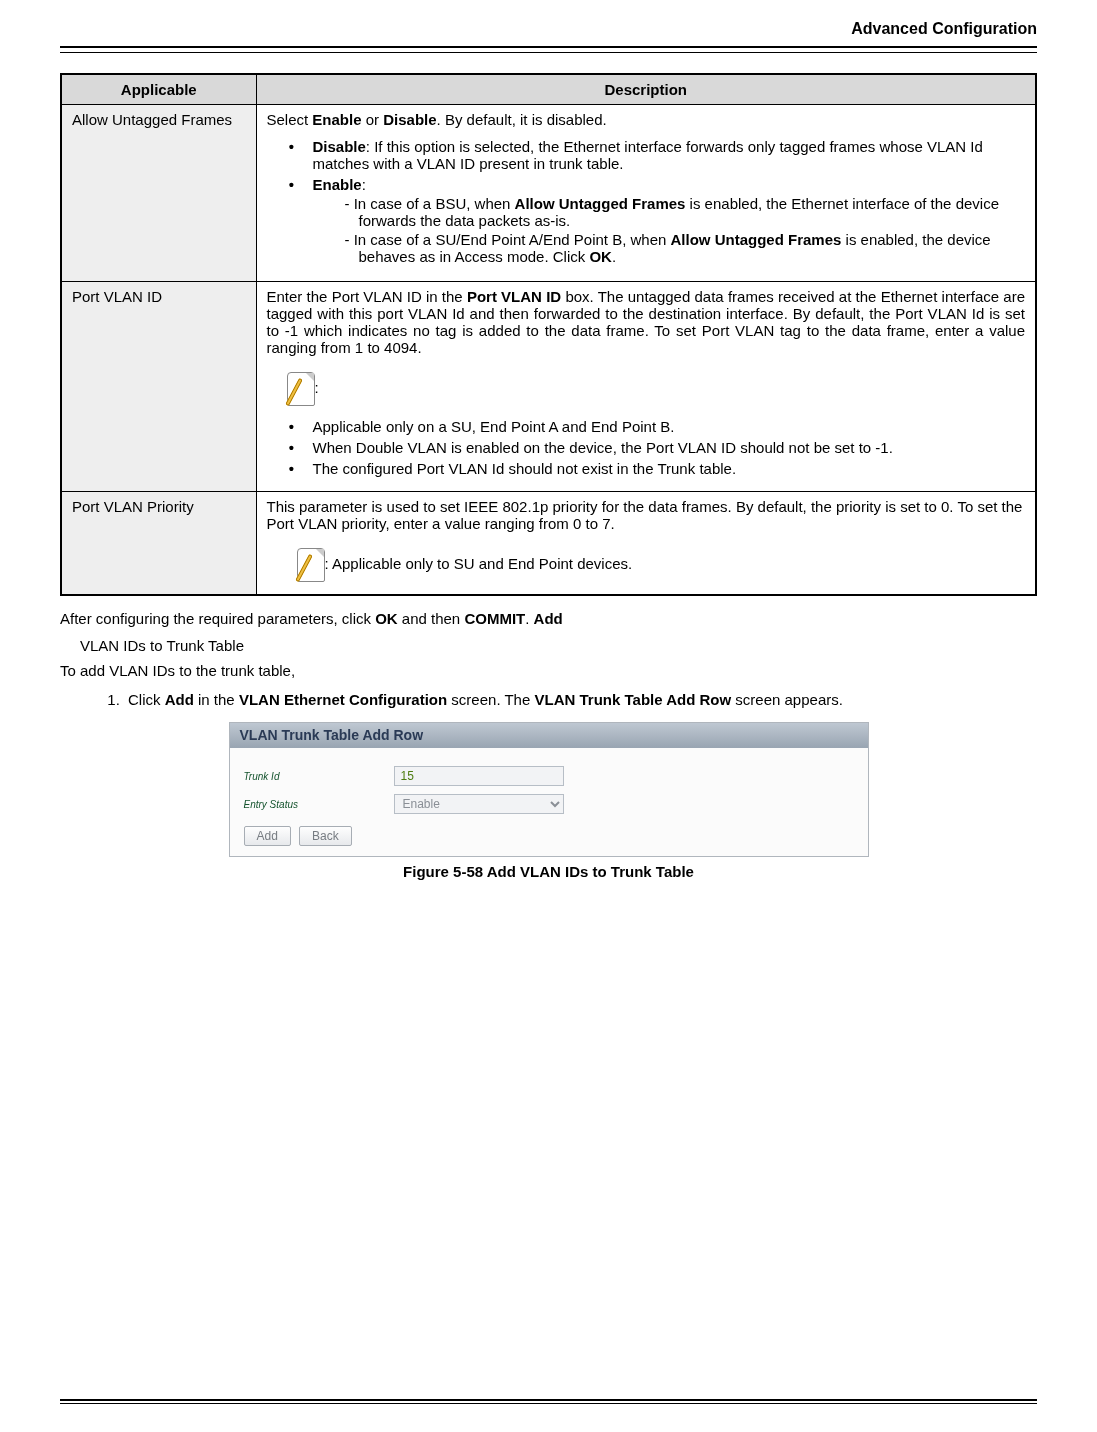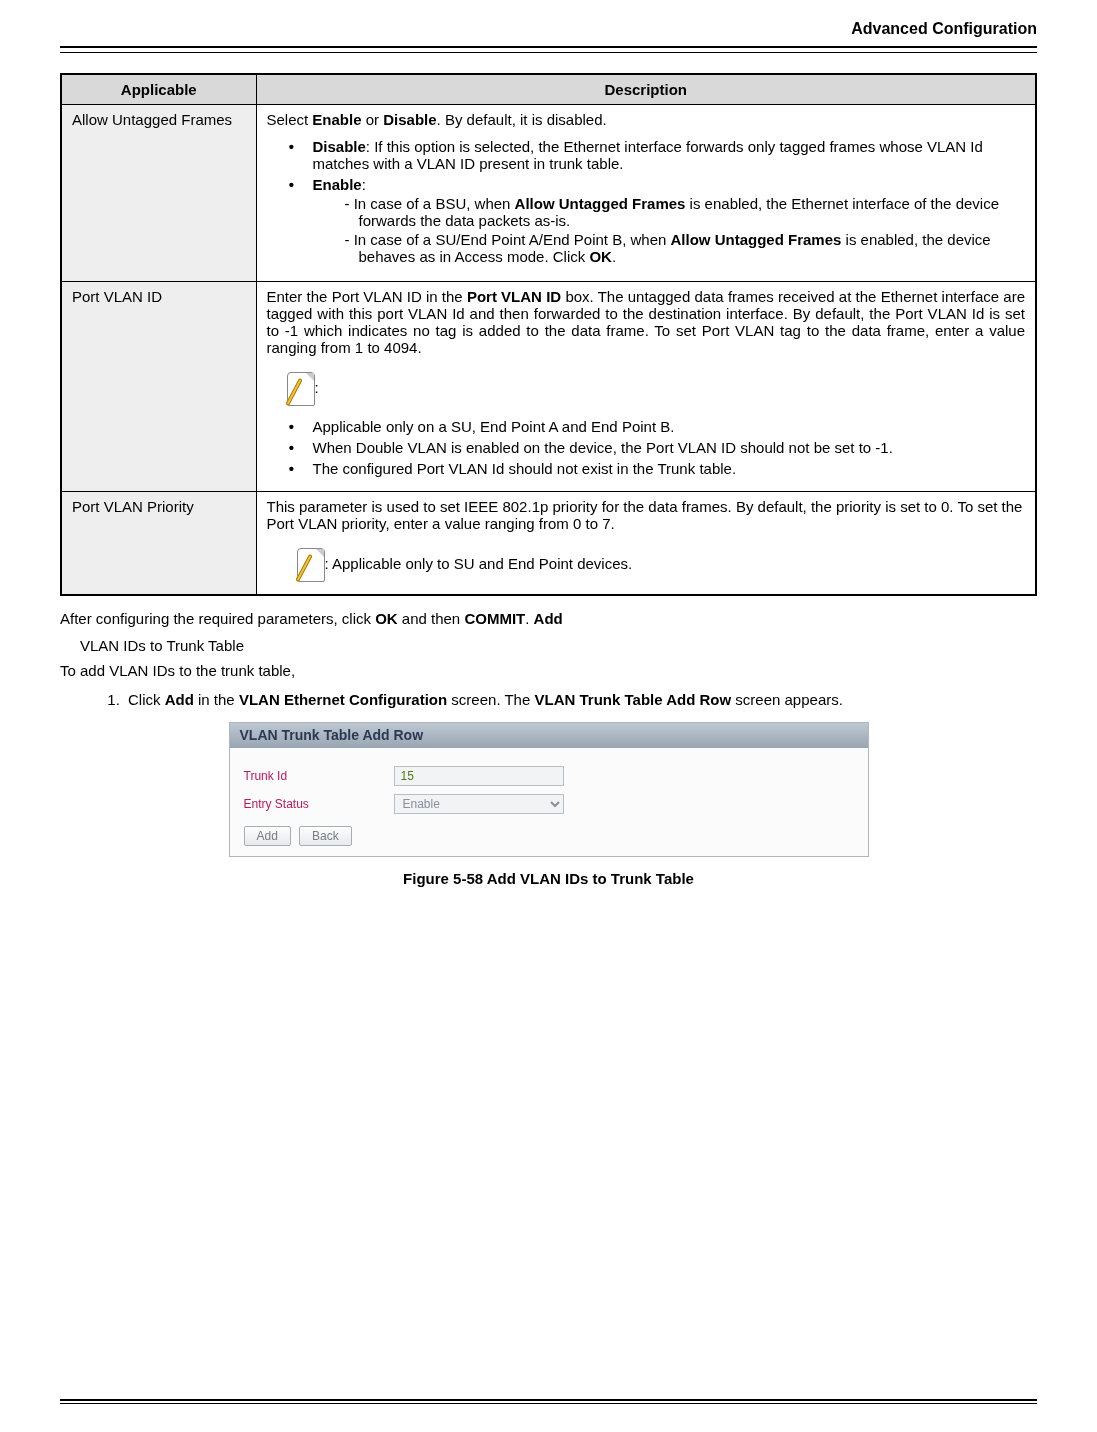--- a/index.html
+++ b/index.html
@@ -95,40 +95,40 @@
   .panel-header {
     background: linear-gradient(#bfc8d2, #9aa6b3);
     color: #2a3a55;
     font-weight: bold;
     font-size: 14px;
     padding: 4px 10px;
     border-bottom: 1px solid #9aa6b3;
   }
   .panel-body { padding: 18px 14px 10px 14px; color: #8a8f96; }
   .form-row { display: flex; align-items: center; margin-bottom: 8px; }
-  .form-label { width: 150px; font-size: 12px; color: #be185d; }
+  .form-label { width: 150px; font-size: 10px; color: #14532d; font-style: italic; }
   .form-input {
     width: 170px; height: 20px;
     border: 1px solid #b7bec6; background: #f2f3f5;
     font-size: 12px; color: #4d7c0f; padding: 0 6px;
   }
   .form-select {
     width: 170px; height: 20px;
     border: 1px solid #b7bec6; background: #f2f3f5;
     font-size: 12px; color: #8a8f96; padding: 0 4px;
   }
   .btn {
     border: 1px solid #a7adb4; background: linear-gradient(#fefefe,#e7e9ec);
     color: #777c82; font-size: 12px;
     padding: 2px 12px; cursor: pointer; border-radius: 2px;
     margin-right: 4px;
   }
   .panel-buttons { padding-top: 4px; }
 
-  .figure-caption { text-align: center; font-weight: bold; margin-top: 13px; font-size: 15px; }
+  .figure-caption { text-align: center; font-weight: bold; margin-top: 6px; font-size: 15px; }
 
   .footer {
     position: absolute; left: 60px; right: 60px; bottom: 26px;
   }
   .footer hr { border: none; border-top: 2px solid #000; margin-bottom: 2px; }
   .footer hr + hr { border-top: 1px solid #000; }
   .footer-row { display: flex; justify-content: space-between; font-size: 13px; font-weight: bold; margin-top: 2px; }
 </style>
 </head>
 <body>

